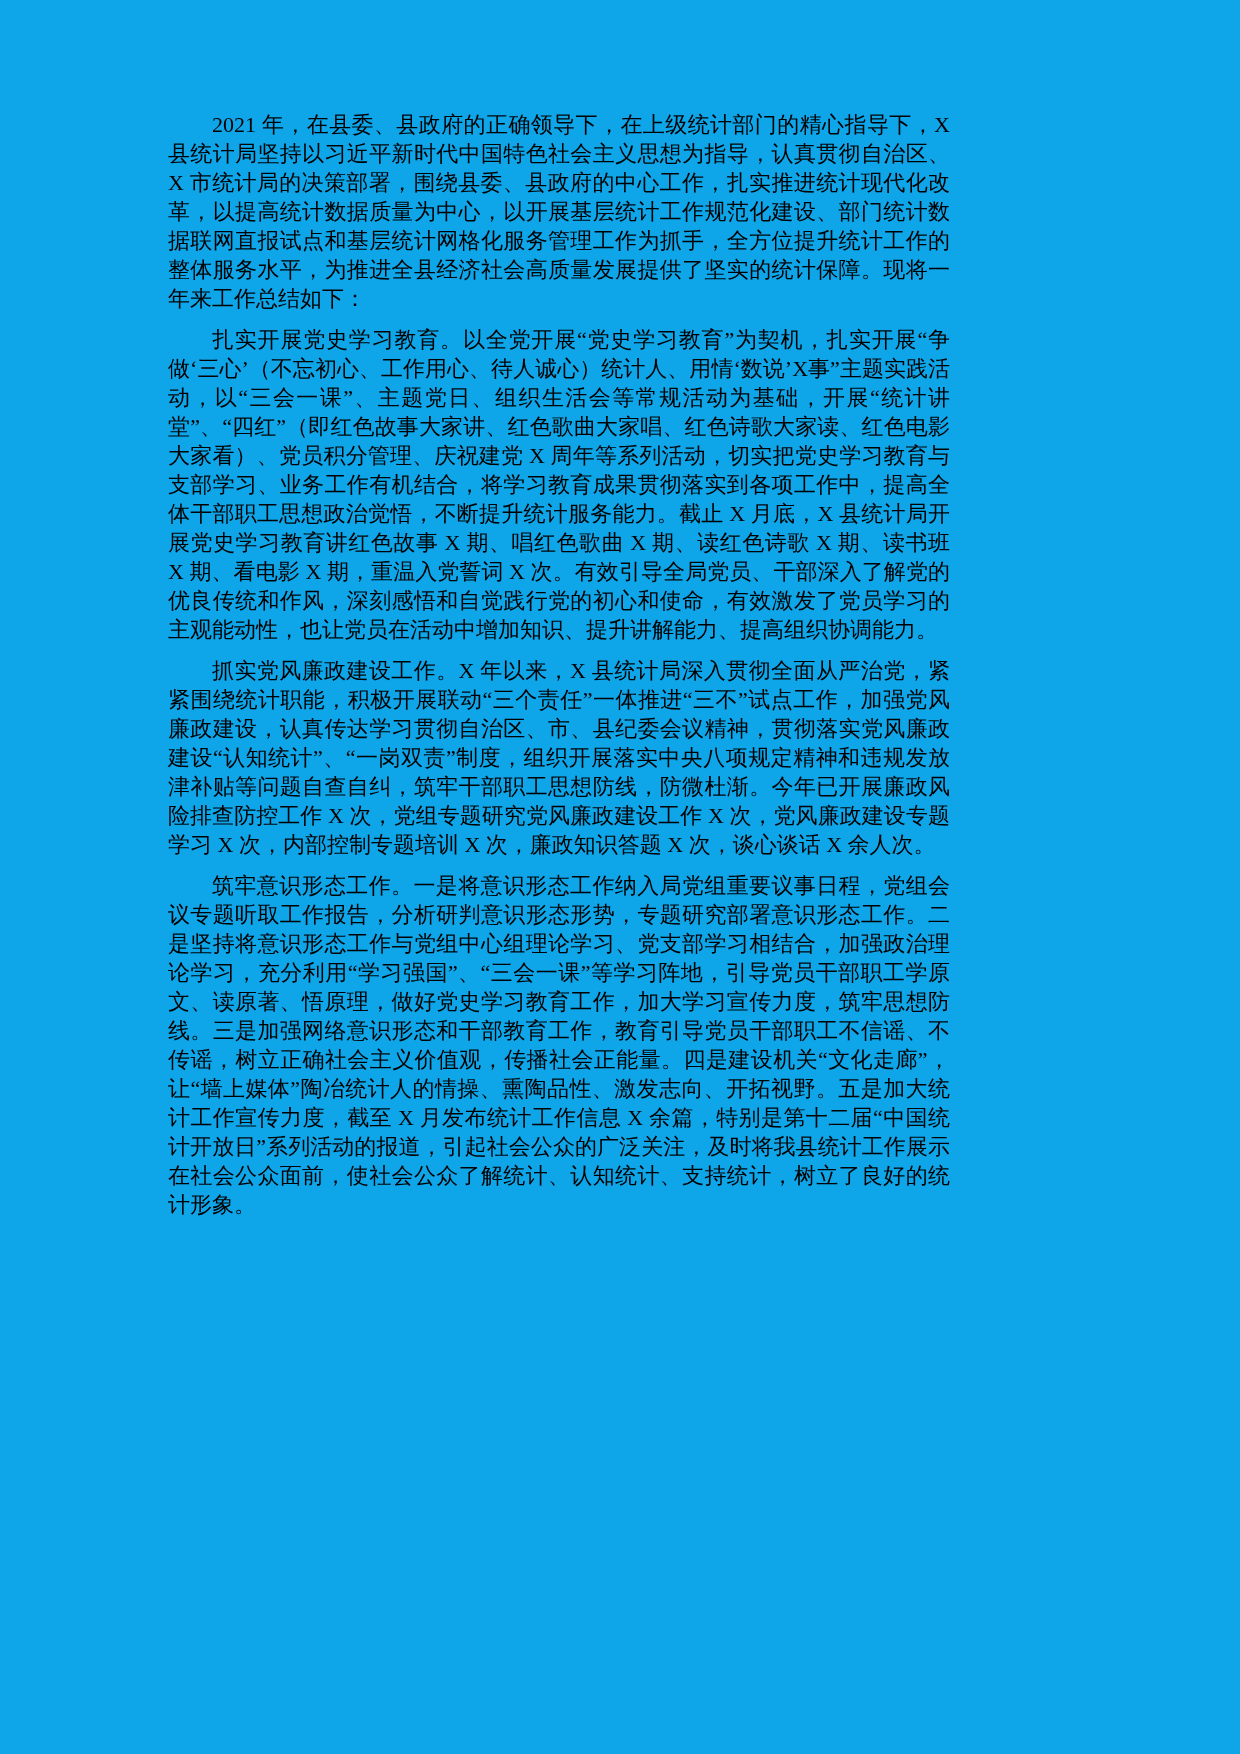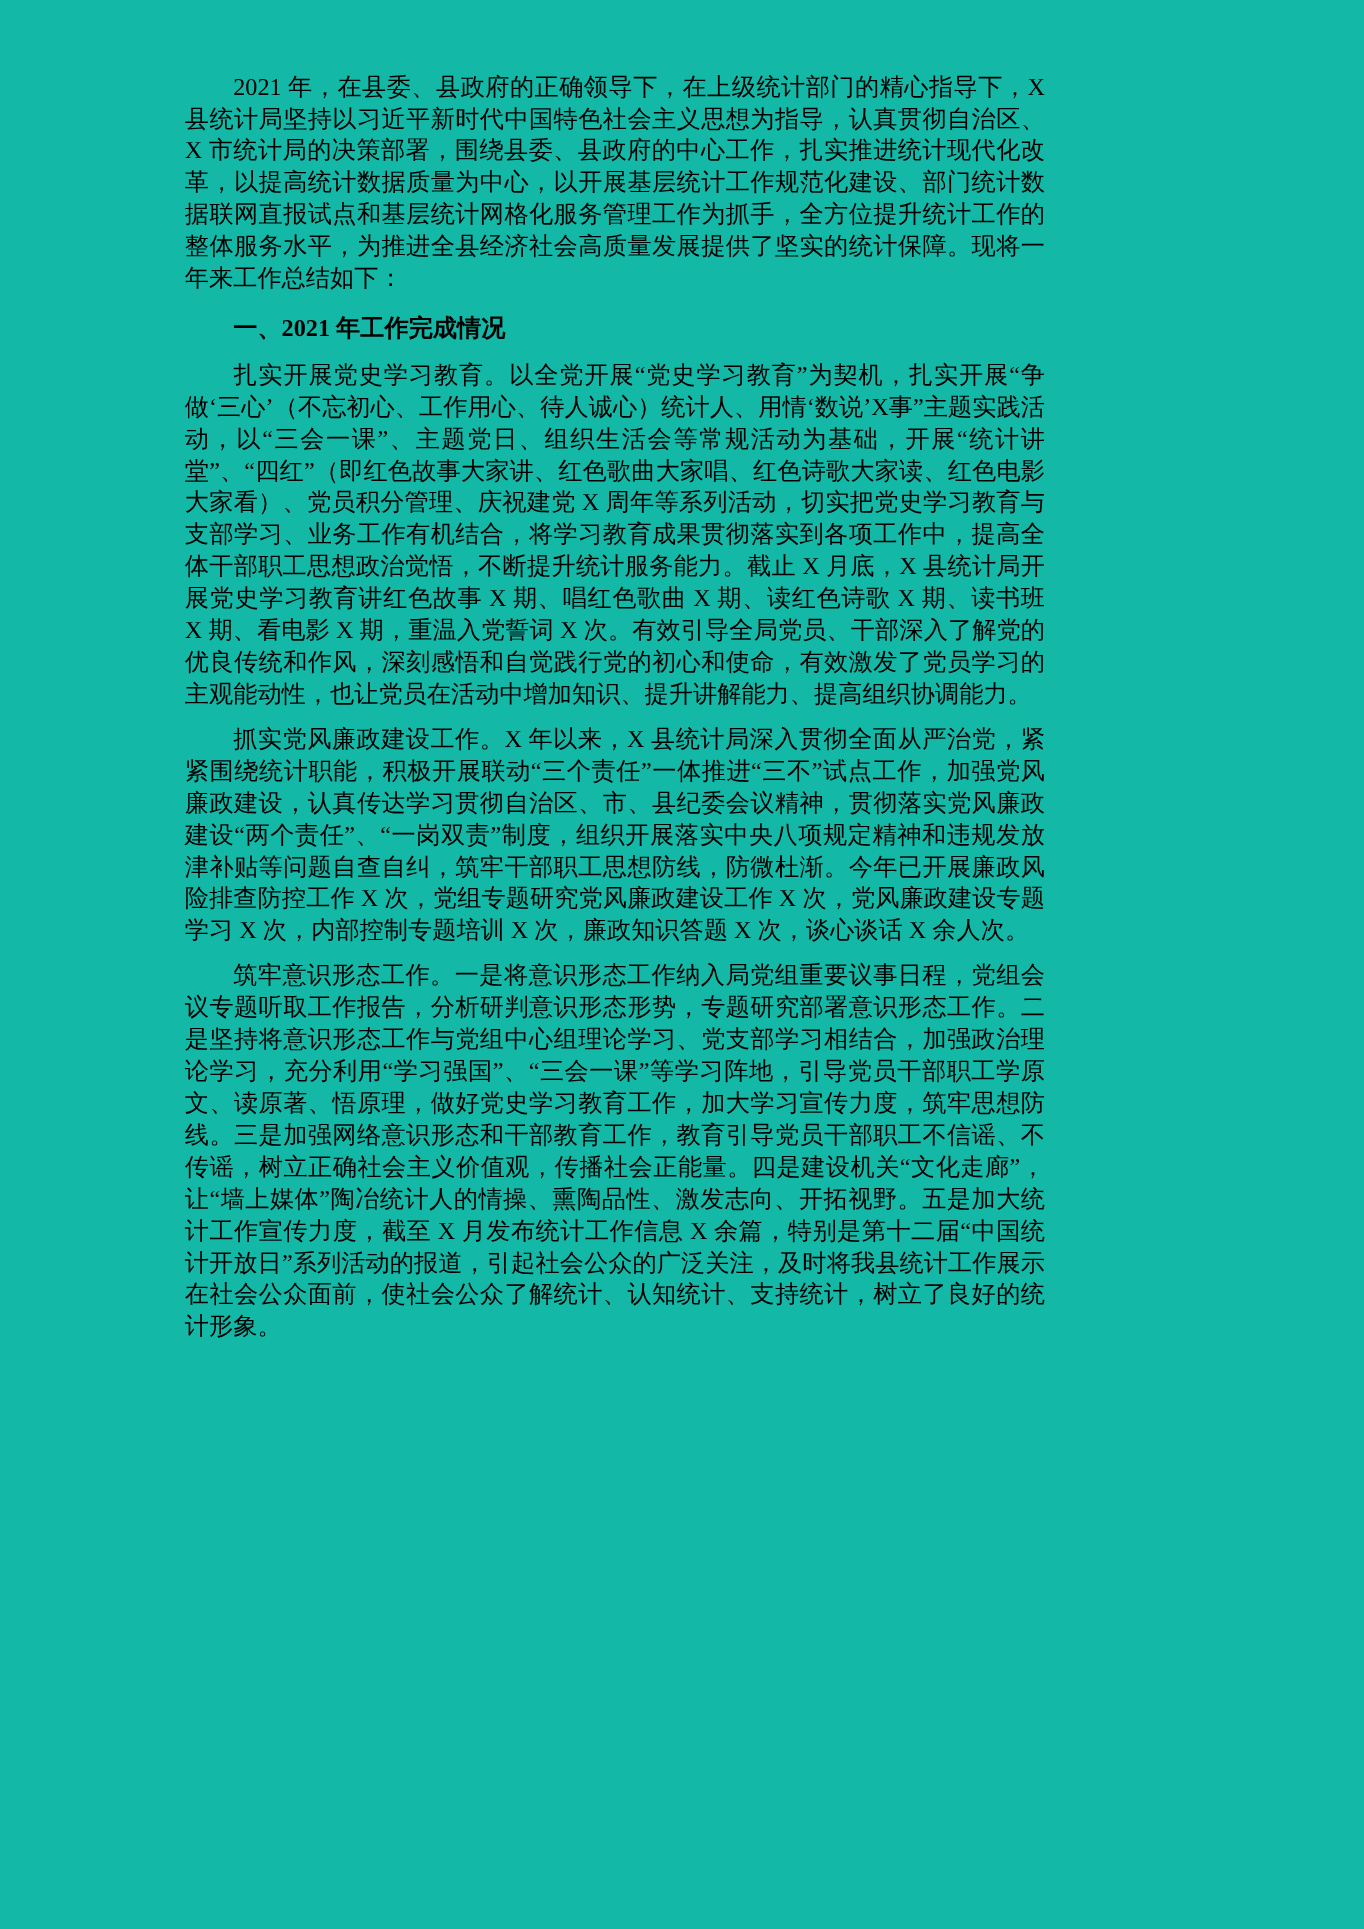--- a/index.html
+++ b/index.html
@@ -5,23 +5,23 @@
   html, body {
     margin: 0;
     padding: 0;
     background: #ffffff;
   }
   .page {
     position: relative;
     width: 1240px;
     height: 1754px;
     margin: 0 auto;
-    background: #14b8a6;
+    background: #0ea5e9;
     box-sizing: border-box;
-    padding: 64px 290px 120px 168px;
+    padding: 110px 290px 120px 168px;
     font-family: "Liberation Serif", "DejaVu Serif", serif;
     font-size: 22px;
     line-height: 29px;
     color: #000000;
     text-align: justify;
     overflow: hidden;
   }
   .para {
     margin: 0 0 12px 0;
     text-indent: 2em;
@@ -38,21 +38,20 @@
     font-weight: bold;
     font-size: 22px;
   }
 </style>
 </head>
 <body>
 
 <div class="page">
   <p class="para">2021 年，在县委、县政府的正确领导下，在上级统计部门的精心指导下，X 县统计局坚持以习近平新时代中国特色社会主义思想为指导，认真贯彻自治区、X 市统计局的决策部署，围绕县委、县政府的中心工作，扎实推进统计现代化改革，以提高统计数据质量为中心，以开展基层统计工作规范化建设、部门统计数据联网直报试点和基层统计网格化服务管理工作为抓手，全方位提升统计工作的整体服务水平，为推进全县经济社会高质量发展提供了坚实的统计保障。现将一年来工作总结如下：</p>
 
-  <p class="heading-1">一、2021 年工作完成情况</p>
 
 
   <p class="para">扎实开展党史学习教育。以全党开展“党史学习教育”为契机，扎实开展“争做‘三心’（不忘初心、工作用心、待人诚心）统计人、用情‘数说’X事”主题实践活动，以“三会一课”、主题党日、组织生活会等常规活动为基础，开展“统计讲堂”、“四红”（即红色故事大家讲、红色歌曲大家唱、红色诗歌大家读、红色电影大家看）、党员积分管理、庆祝建党 X 周年等系列活动，切实把党史学习教育与支部学习、业务工作有机结合，将学习教育成果贯彻落实到各项工作中，提高全体干部职工思想政治觉悟，不断提升统计服务能力。截止 X 月底，X 县统计局开展党史学习教育讲红色故事 X 期、唱红色歌曲 X 期、读红色诗歌 X 期、读书班 X 期、看电影 X 期，重温入党誓词 X 次。有效引导全局党员、干部深入了解党的优良传统和作风，深刻感悟和自觉践行党的初心和使命，有效激发了党员学习的主观能动性，也让党员在活动中增加知识、提升讲解能力、提高组织协调能力。</p>
 
-  <p class="para">抓实党风廉政建设工作。X 年以来，X 县统计局深入贯彻全面从严治党，紧紧围绕统计职能，积极开展联动“三个责任”一体推进“三不”试点工作，加强党风廉政建设，认真传达学习贯彻自治区、市、县纪委会议精神，贯彻落实党风廉政建设“两个责任”、“一岗双责”制度，组织开展落实中央八项规定精神和违规发放津补贴等问题自查自纠，筑牢干部职工思想防线，防微杜渐。今年已开展廉政风险排查防控工作 X 次，党组专题研究党风廉政建设工作 X 次，党风廉政建设专题学习 X 次，内部控制专题培训 X 次，廉政知识答题 X 次，谈心谈话 X 余人次。</p>
+  <p class="para">抓实党风廉政建设工作。X 年以来，X 县统计局深入贯彻全面从严治党，紧紧围绕统计职能，积极开展联动“三个责任”一体推进“三不”试点工作，加强党风廉政建设，认真传达学习贯彻自治区、市、县纪委会议精神，贯彻落实党风廉政建设“认知统计”、“一岗双责”制度，组织开展落实中央八项规定精神和违规发放津补贴等问题自查自纠，筑牢干部职工思想防线，防微杜渐。今年已开展廉政风险排查防控工作 X 次，党组专题研究党风廉政建设工作 X 次，党风廉政建设专题学习 X 次，内部控制专题培训 X 次，廉政知识答题 X 次，谈心谈话 X 余人次。</p>
 
   <p class="para">筑牢意识形态工作。一是将意识形态工作纳入局党组重要议事日程，党组会议专题听取工作报告，分析研判意识形态形势，专题研究部署意识形态工作。二是坚持将意识形态工作与党组中心组理论学习、党支部学习相结合，加强政治理论学习，充分利用“学习强国”、“三会一课”等学习阵地，引导党员干部职工学原文、读原著、悟原理，做好党史学习教育工作，加大学习宣传力度，筑牢思想防线。三是加强网络意识形态和干部教育工作，教育引导党员干部职工不信谣、不传谣，树立正确社会主义价值观，传播社会正能量。四是建设机关“文化走廊”，让“墙上媒体”陶冶统计人的情操、熏陶品性、激发志向、开拓视野。五是加大统计工作宣传力度，截至 X 月发布统计工作信息 X 余篇，特别是第十二届“中国统计开放日”系列活动的报道，引起社会公众的广泛关注，及时将我县统计工作展示在社会公众面前，使社会公众了解统计、认知统计、支持统计，树立了良好的统计形象。</p>
 </div>
 
 </body></html>

